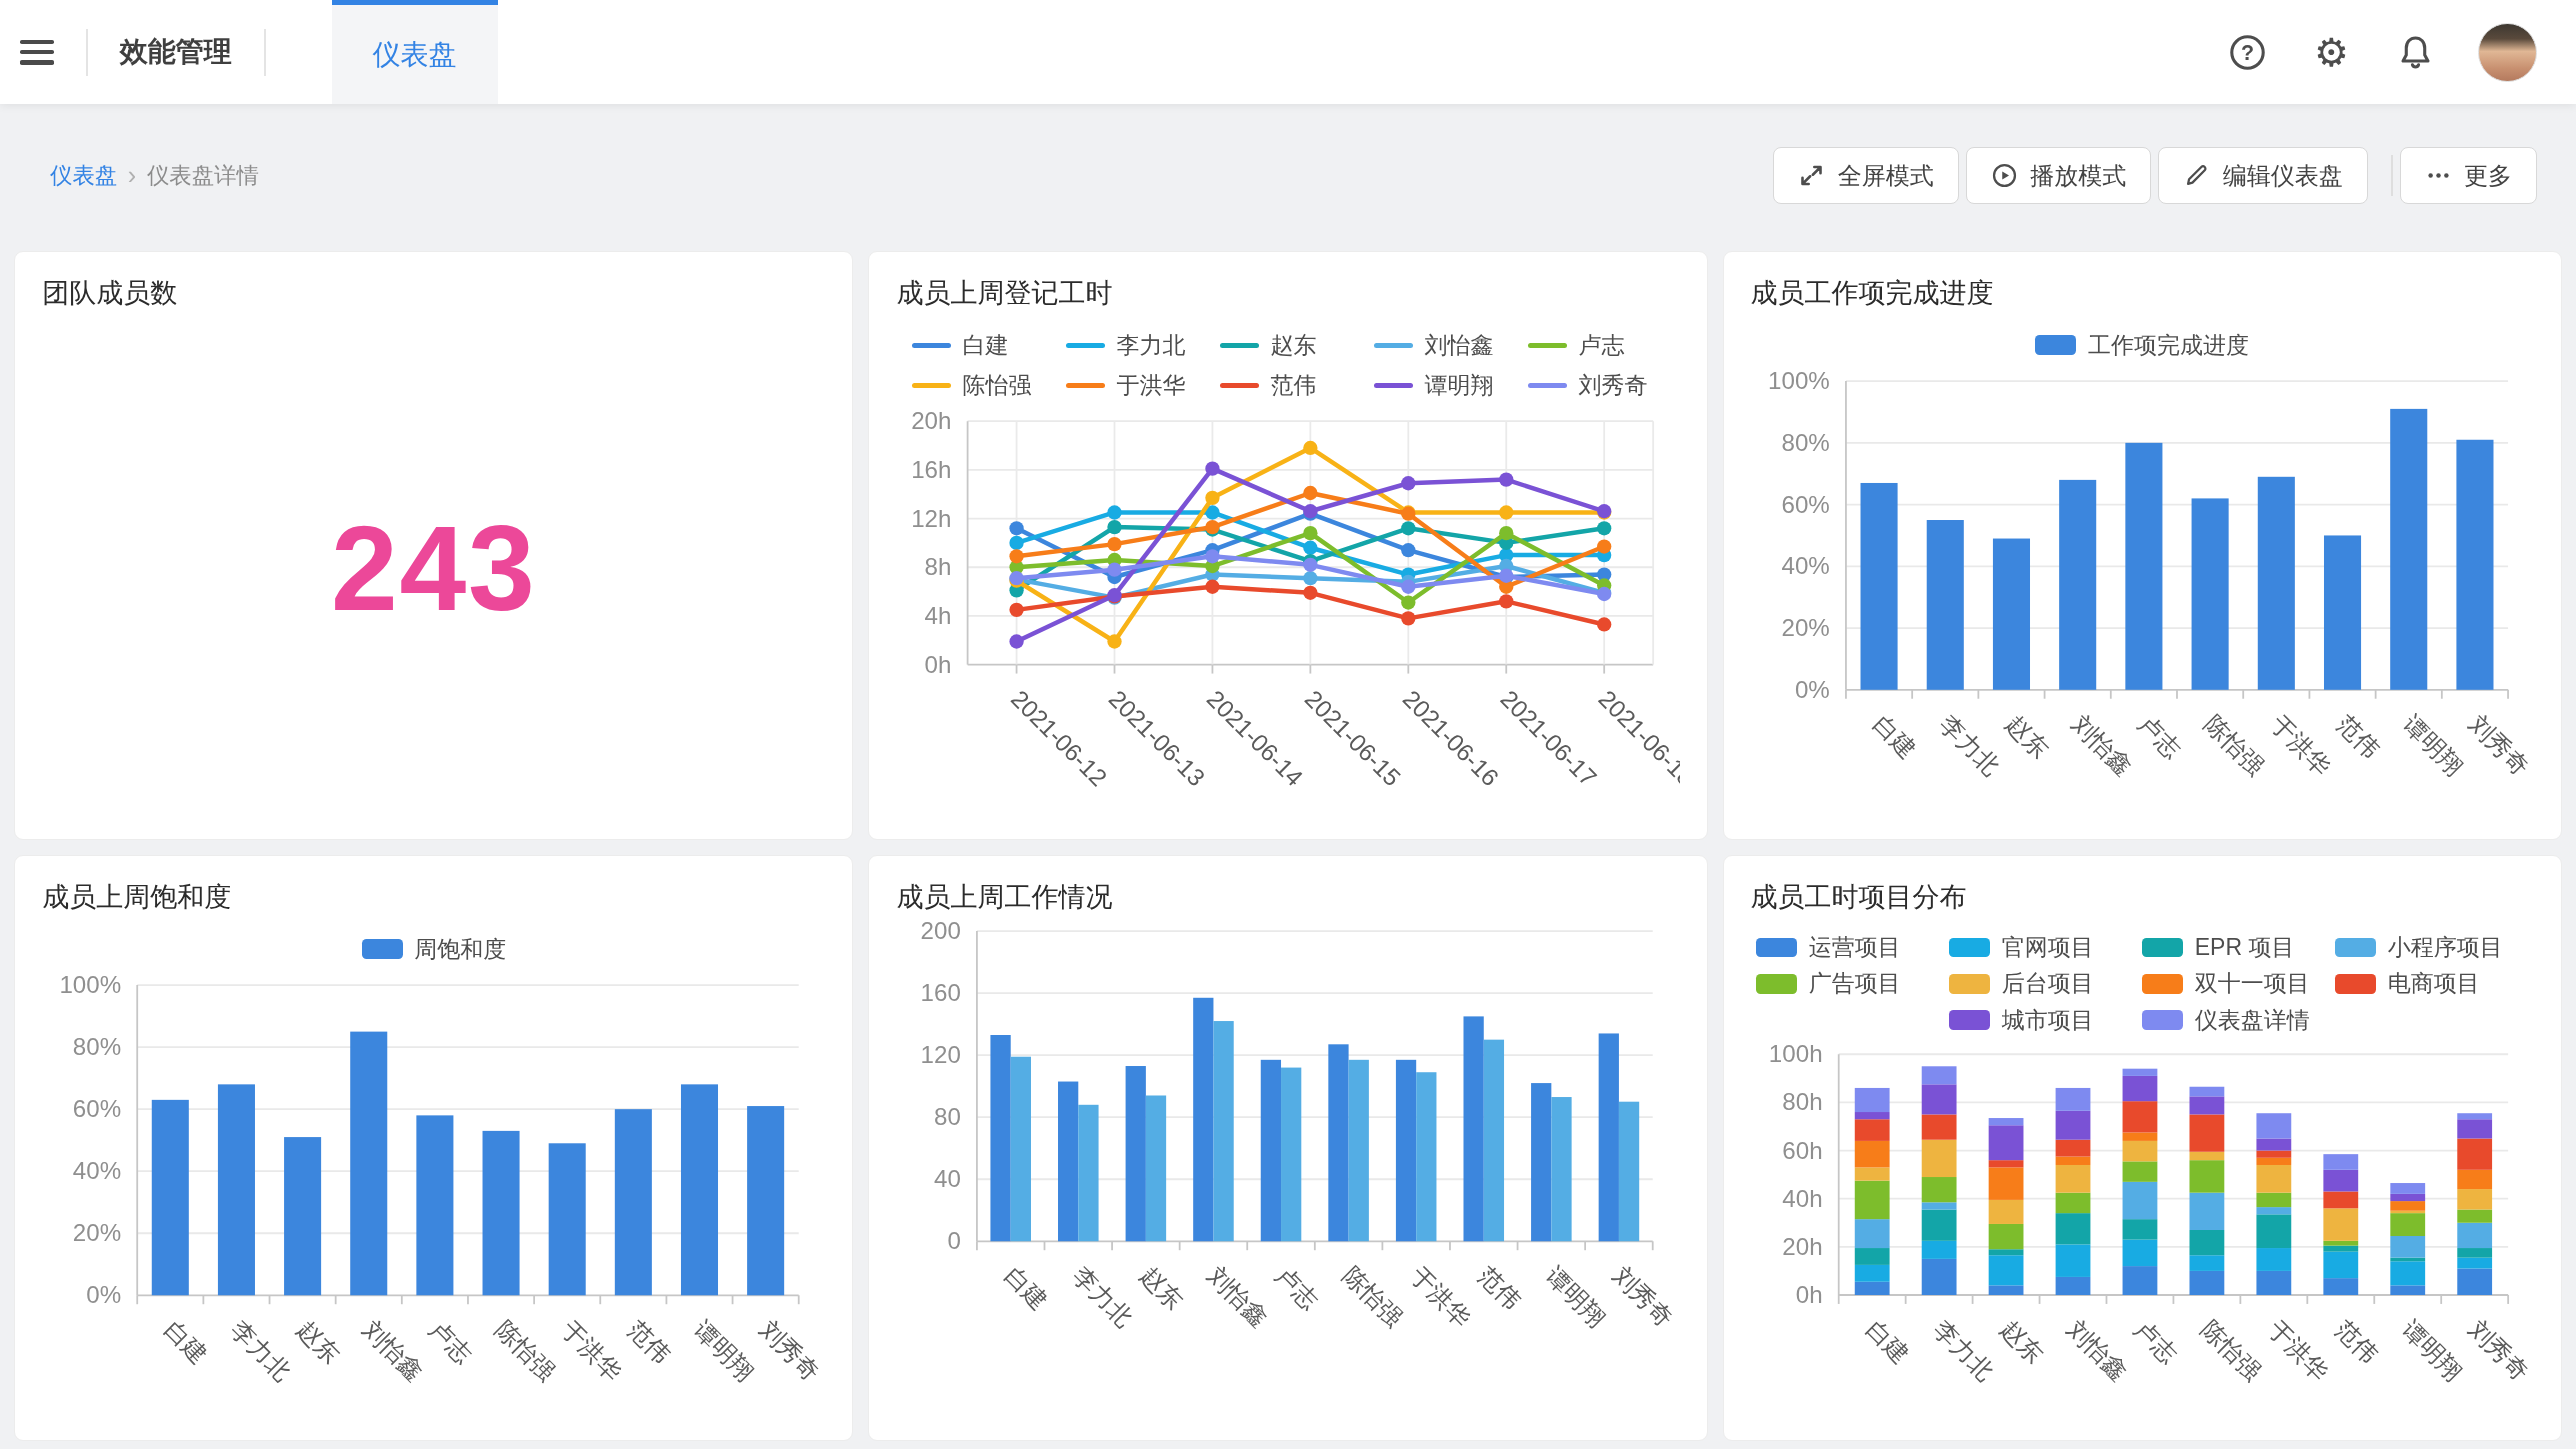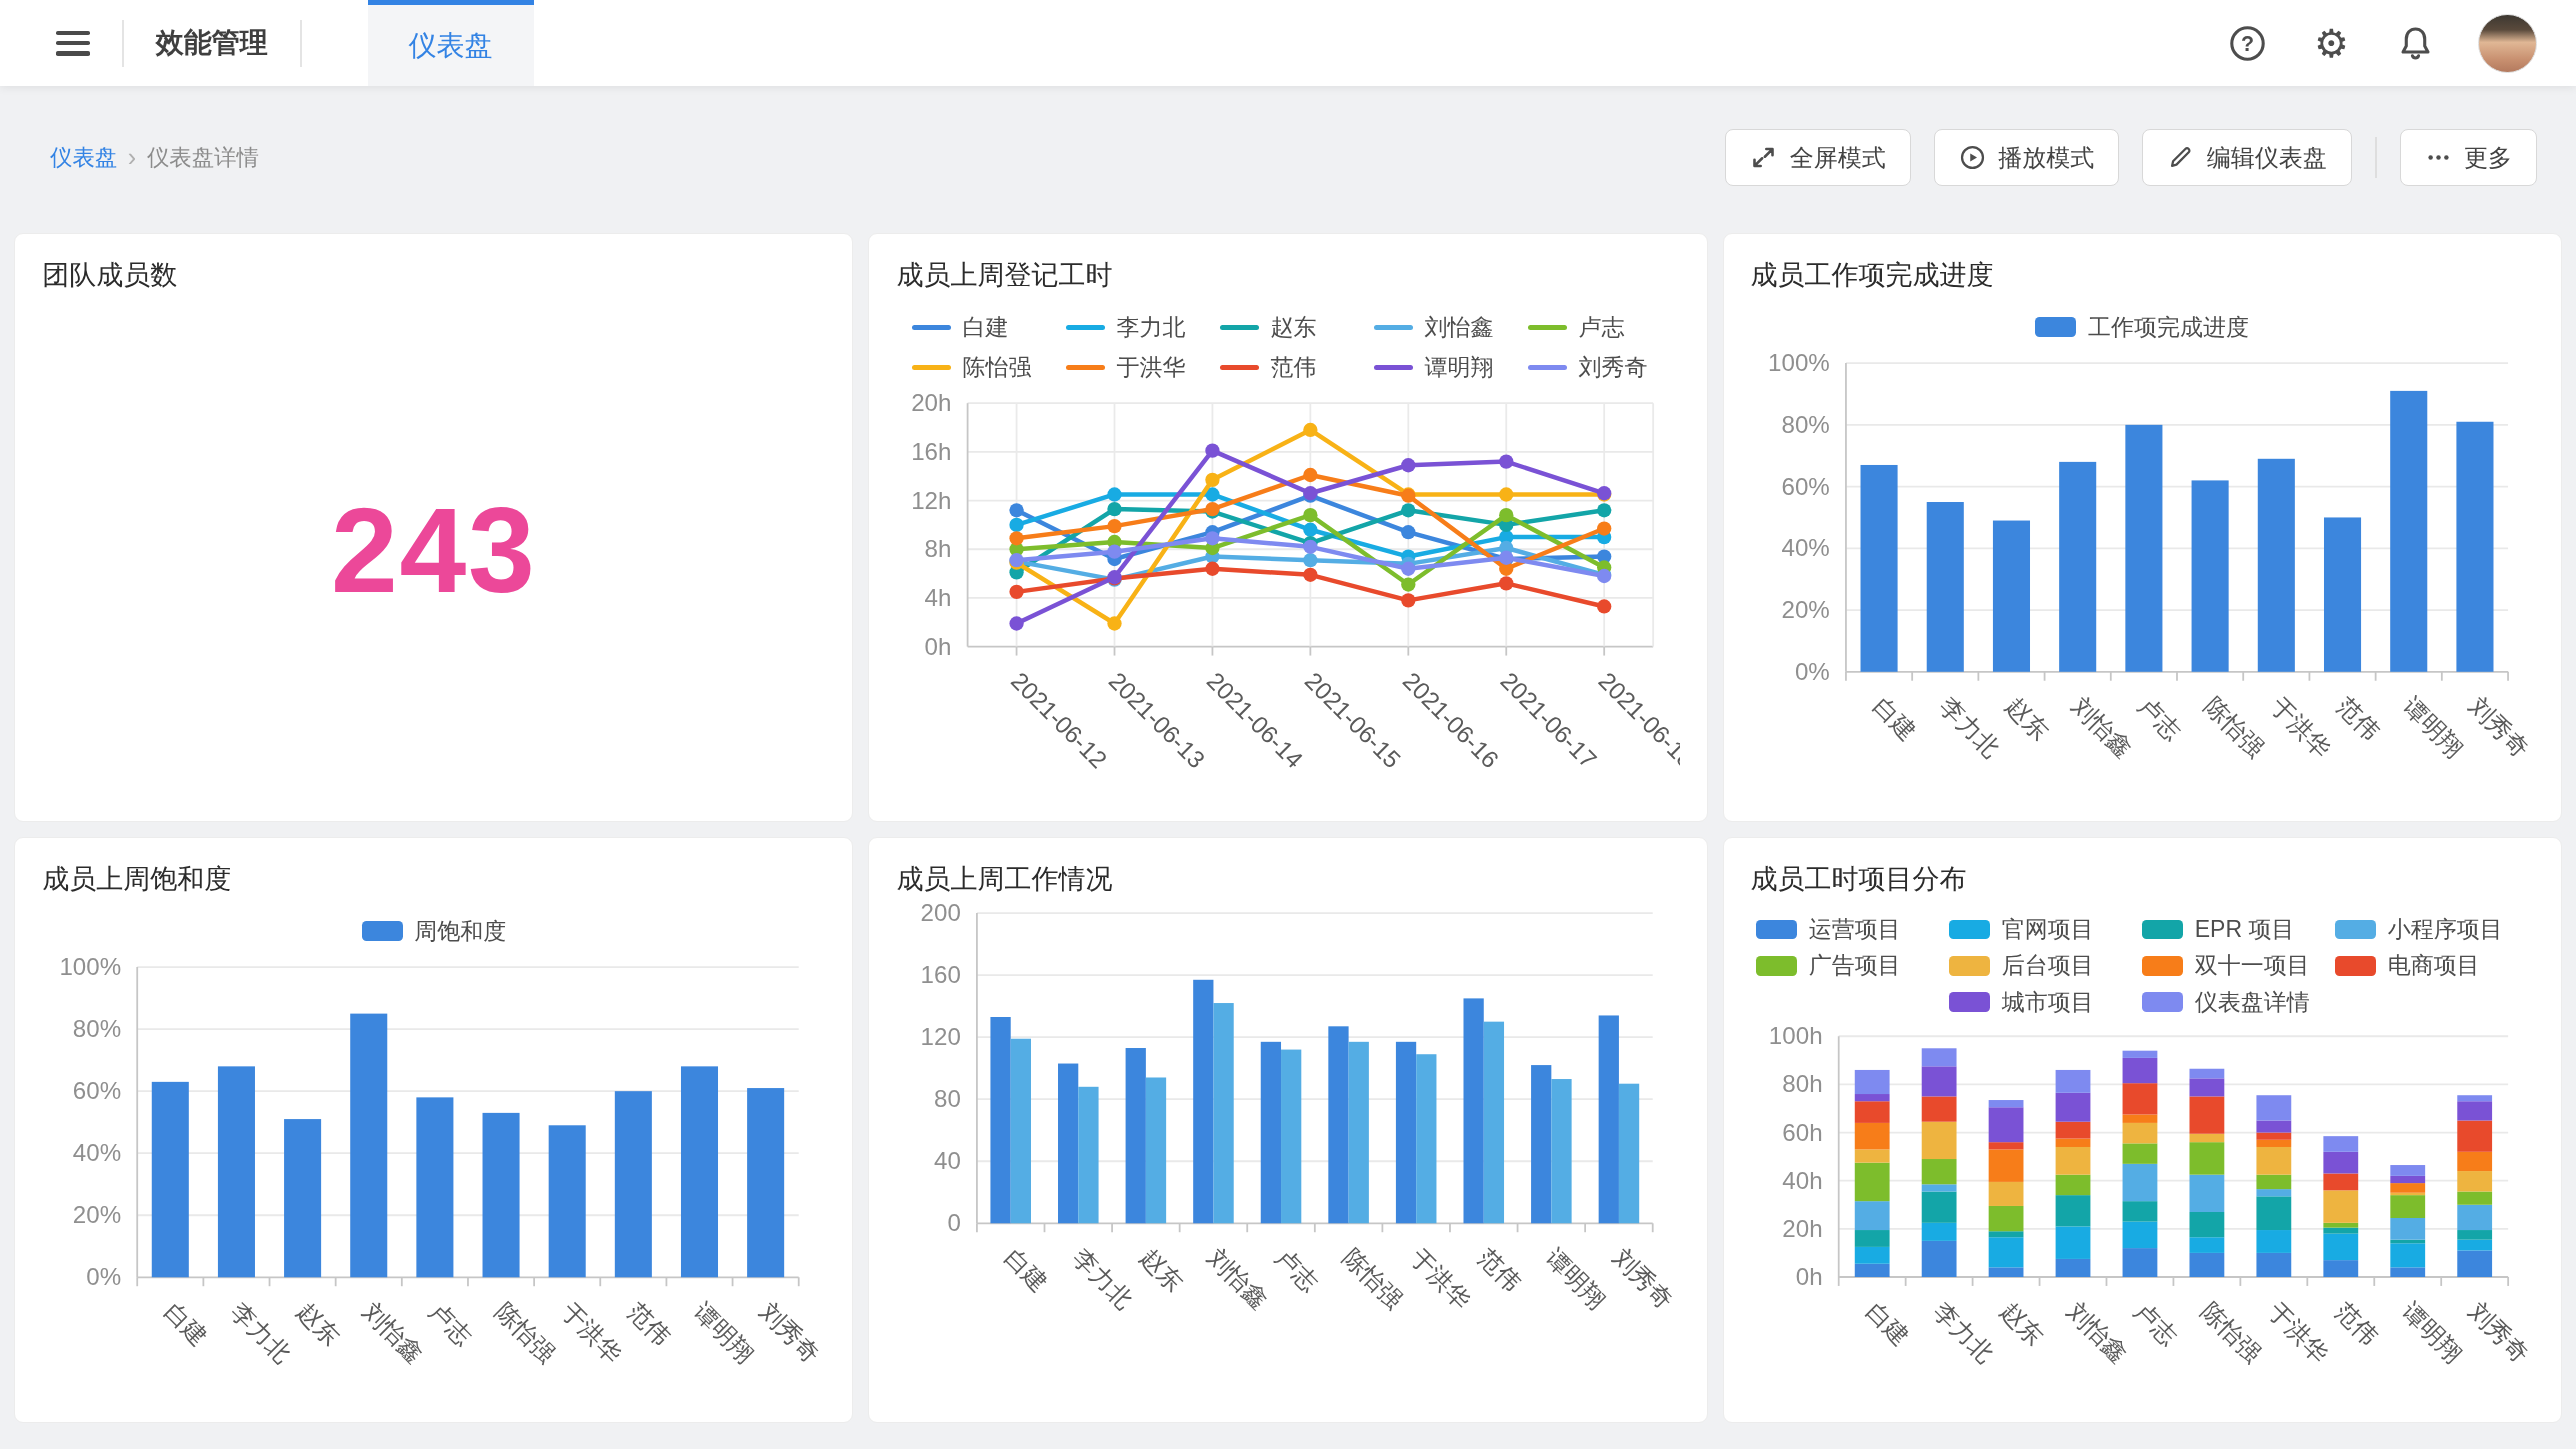--- a/index.html
+++ b/index.html
@@ -2,21 +2,21 @@
 <html style="font-size:14.3px"><head>
 <meta charset="utf-8">
 <style>
   *{box-sizing:border-box;margin:0;padding:0}
   html,body{width:2576px;height:1449px;overflow:hidden}
   body{font-family:"Liberation Sans","DejaVu Sans",sans-serif;background:#f0f1f3;color:#262626}
   em{font-style:normal}
   svg{font-family:inherit}
 
   
-  .topbar{height:86px;background:#fff;display:flex;align-items:center;padding-left:56px;
+  .topbar{height:104px;background:#fff;display:flex;align-items:center;padding-left:20px;
           box-shadow:0 1.8px 9px rgba(0,0,0,.08);position:relative;z-index:5}
   .hamburger{width:34px;height:25px;display:flex;flex-direction:column;justify-content:space-between;cursor:pointer}
   .hamburger span{display:block;height:4.5px;background:#4a4a4a;border-radius:1.8px}
   .vdiv{width:1.8px;height:47px;background:#e4e4e4;margin:0 32px}
   .app-title{font-size:28px;font-weight:700;color:#3f3f3f}
   .tab{height:100%;display:flex;align-items:center;padding:0 41px;margin-left:34px;
        background:#f4f5f7;border-top:5.4px solid #3383e4;color:#3383e4;font-size:28px;font-weight:500;cursor:pointer}
   .topbar-right{margin-left:auto;display:flex;align-items:center;gap:41px;padding-right:39px}
   .icon-btn{width:43px;height:43px;display:flex;align-items:center;justify-content:center;cursor:pointer;color:#4d4d4d}
   .gear-glyph{font-size:39px;line-height:1;color:#4d4d4d}
@@ -26,21 +26,21 @@
   
   .page-header{height:147px;display:flex;justify-content:space-between;align-items:center;padding:5.4px 39px 9px 50px}
   .breadcrumb{display:flex;align-items:center;gap:10.7px;font-size:22.4px;color:#8c8c8c}
   .breadcrumb .root{color:#3383e4;cursor:pointer}
   .breadcrumb .sep{color:#b0b0b0;font-size:25px}
   .page-title-row{display:flex;align-items:center;gap:14.3px;margin-top:9px}
   .page-title-row h1{font-size:37px;font-weight:700;color:#1f1f1f}
   .chev{color:#5a5a5a}
   .actions{display:flex;align-items:center}
   .btn{display:flex;align-items:center;gap:12.5px;height:57px;padding:8px 24px;background:#fff;
-       border:1.8px solid #d8d8d8;border-radius:8px;font-size:24px;color:#434343;cursor:pointer;margin-left:23px;white-space:nowrap}
+       border:1.8px solid #d8d8d8;border-radius:8px;font-size:24px;color:#434343;cursor:pointer;margin-left:7px;white-space:nowrap}
   .btn svg{flex:none}
   .actions .vdiv2{width:1.8px;height:41px;background:#dedede;margin-left:23px}
 
   
   .grid{display:grid;grid-template-columns:repeat(3,1fr);grid-template-rows:589px 586px;gap:15px;padding:0 14.3px}
   .panel{background:#fff;border:0.9px solid #ececec;border-radius:9px;padding:23px 27px 14.3px;
          display:flex;flex-direction:column;overflow:hidden}
   .panel-title{font-size:27px;font-weight:400;color:#2b2b2b}
   .big-number-wrap{flex:1;display:flex;align-items:center;justify-content:center}
   .big-number{font-size:120px;font-weight:600;color:#ec4899;letter-spacing:1.8px}

